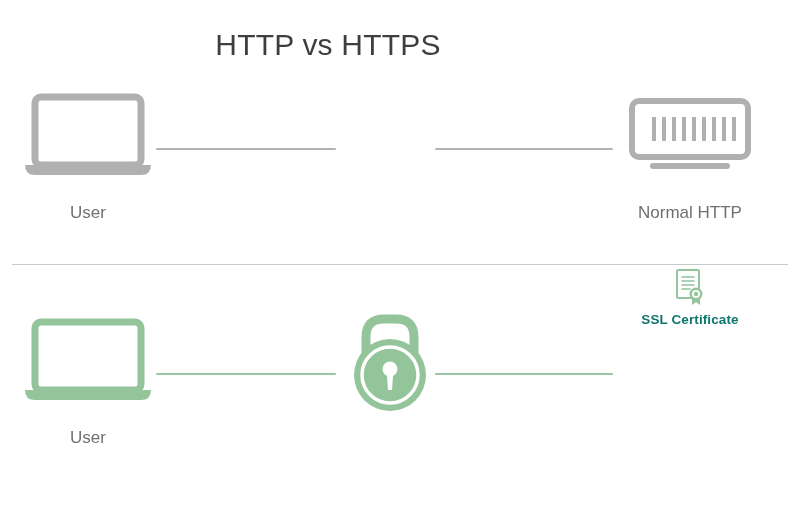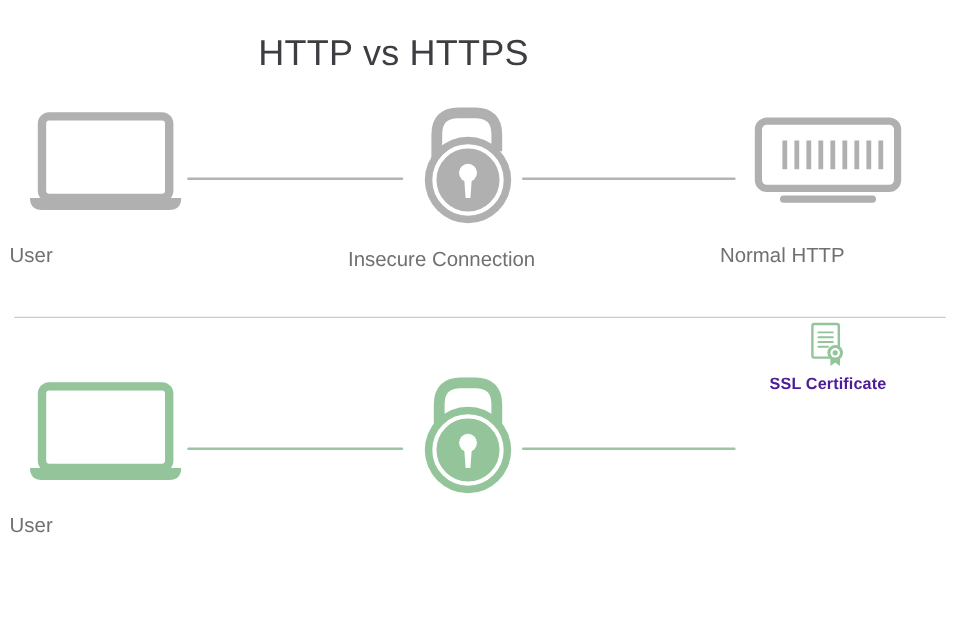--- a/index.html
+++ b/index.html
@@ -42,20 +42,21 @@
     position: absolute;
     left: 0;
     width: 800px;
     height: 175px;
   }
   .row-http  { top: 85px; }
   .row-https { top: 310px; }
 
   .node {
     position: absolute;
+    text-align: center;
   }
   .node-user   { left: 8px;  width: 160px; }
   .node-lock   { left: 290px; width: 200px; }
   .node-server { left: 600px; width: 180px; }
 
   .label {
     font-size: 17px;
     color: #6f7072;
     font-weight: 400;
     white-space: nowrap;
@@ -91,21 +92,21 @@
   .ssl-badge .cert-icon-box {
     height: 40px;
     display: flex;
     align-items: flex-end;
     justify-content: center;
   }
   .ssl-text {
     margin-top: 4px;
     font-size: 13.5px;
     font-weight: bold;
-    color: #4c1d95;
+    color: #0f766e;
     letter-spacing: 0.1px;
     white-space: nowrap;
   }
 </style>
 </head>
 <body>
 
 <div class="title">HTTP vs HTTPS</div>
 
 <div class="row row-http">
@@ -116,35 +117,20 @@
   <div class="node node-user">
     <div class="user-icon-box">
       <svg width="130" height="90" viewBox="0 0 130 90" aria-hidden="true">
         <rect x="12" y="6" width="106" height="68" rx="6" ry="6" fill="none" stroke="#b0b0b0" stroke-width="7"></rect>
         <path d="M2 74 H128 Q128 84 118 84 H12 Q2 84 2 74 Z" fill="#b0b0b0"></path>
       </svg>
     </div>
     <div class="label label-user">User</div>
   </div>
 
-  <div class="node node-lock">
-    <div class="lock-icon-box">
-      <svg width="104" height="106" viewBox="0 0 104 106" aria-hidden="true">
-
-        <path d="M26 48 V26 Q26 8 44 8 H58 Q76 8 76 26 V40" fill="none" stroke="#b0b0b0" stroke-width="9" stroke-linecap="butt"></path>
-
-        <circle cx="52" cy="64" r="36" fill="#b0b0b0"></circle>
-        <circle cx="52" cy="64" r="28" fill="none" stroke="#ffffff" stroke-width="3.5"></circle>
-
-        <circle cx="52" cy="58" r="7.5" fill="#ffffff"></circle>
-        <path d="M48.6 60 H55.4 L54 79 H50 Z" fill="#ffffff"></path>
-      </svg>
-    </div>
-    <div class="label label-lock">Insecure Connection</div>
-  </div>
 
   <div class="node node-server">
     <div class="server-icon-box">
       <svg width="140" height="92" viewBox="0 0 140 92" aria-hidden="true">
         <rect x="12" y="14" width="116" height="56" rx="7" ry="7" fill="none" stroke="#b0b0b0" stroke-width="6"></rect>
         <g stroke="#b0b0b0" stroke-width="4" stroke-linecap="butt">
           <line x1="34" y1="30" x2="34" y2="54"></line>
           <line x1="44" y1="30" x2="44" y2="54"></line>
           <line x1="54" y1="30" x2="54" y2="54"></line>
           <line x1="64" y1="30" x2="64" y2="54"></line>

